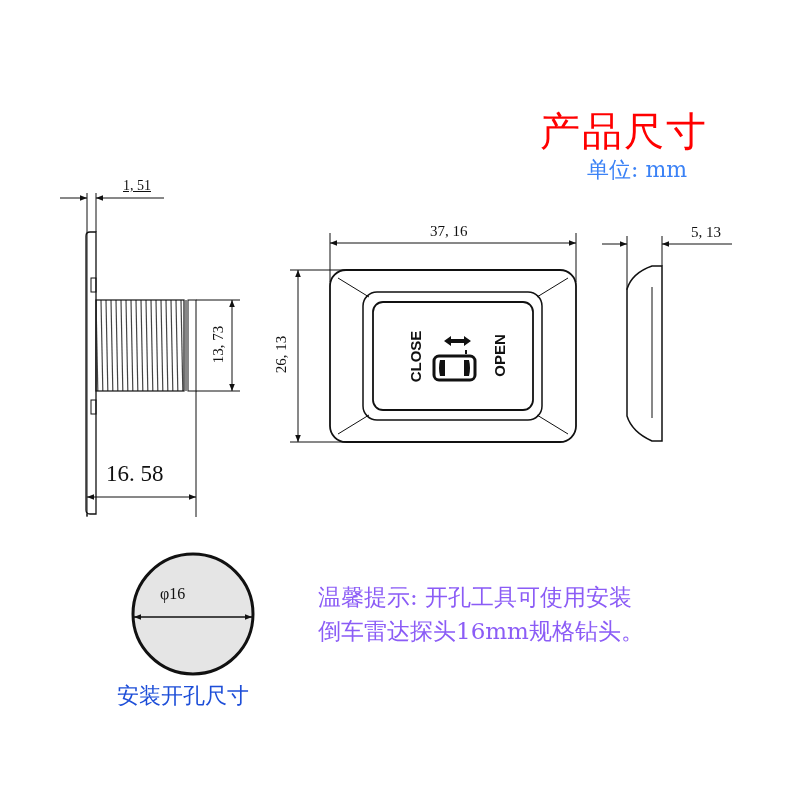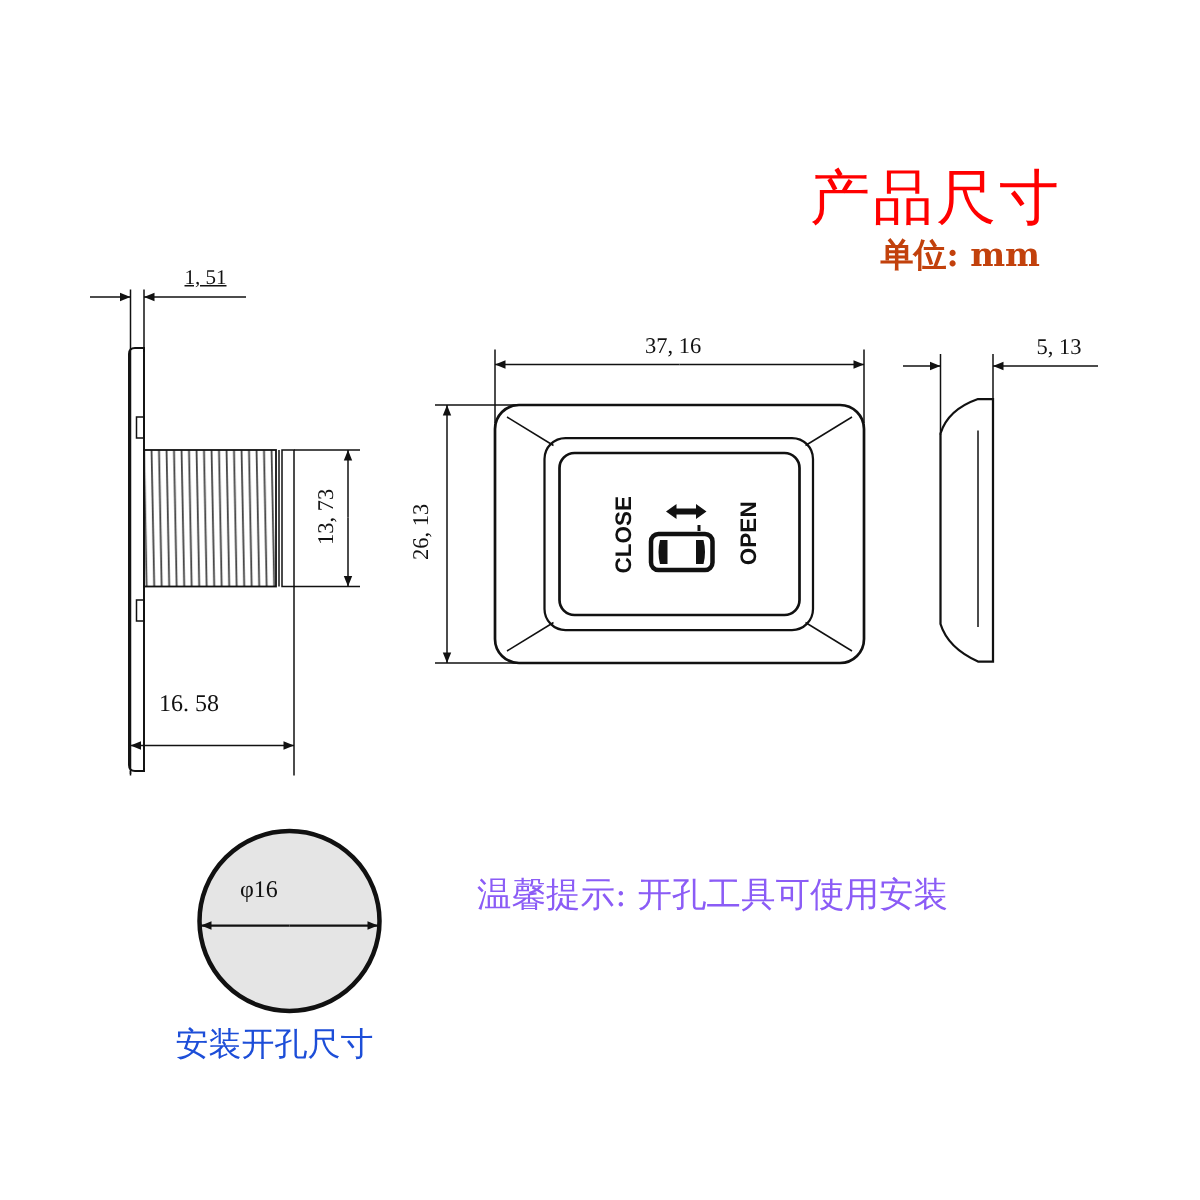--- a/index.html
+++ b/index.html
@@ -1,20 +1,20 @@
 <!DOCTYPE html>
 <html><head>
   <meta charset="utf-8">
   <style>
     html, body { margin: 0; padding: 0; background: #ffffff; }
     body { width: 800px; height: 800px; position: relative; overflow: hidden;
            font-family: "DejaVu Serif", "Liberation Serif", serif; }
     .abs { position: absolute; white-space: nowrap; }
     .title { left: 540px; top: 88px; font-size: 40px; color: #ff0000; letter-spacing: 2px; margin-top: 16px; }
-    .unit { left: 587px; top: 155px; font-size: 22px; color: #c2410c; font-weight: bold; }
+    .unit { left: 587px; top: 155px; font-size: 22px; color: #3b82f6; }
     .dim { font-family: "Liberation Serif", "DejaVu Serif", serif; color: #111; }
     .note { left: 318px; top: 580px; font-size: 23px; line-height: 34px; color: #8b5cf6; }
     .hole-caption { left: 117px; top: 681px; font-size: 22px; color: #1d4ed8; }
     svg { position: absolute; left: 0; top: 0; }
   </style>
 </head>
 <body>
 
 <div class="abs title">产品尺寸</div>
 <div class="abs unit">单位: mm</div>
@@ -97,28 +97,29 @@
 
   <g>
     <circle cx="193" cy="614" r="60" fill="#e5e5e5" stroke="#111" stroke-width="3"></circle>
     <line x1="193" y1="617" x2="134" y2="617" stroke="#111" stroke-width="1.5" marker-end="url(#arr)"></line>
     <line x1="193" y1="617" x2="252" y2="617" stroke="#111" stroke-width="1.5" marker-end="url(#arr)"></line>
   </g>
 </svg>
 
 <div class="abs dim" style="left:123px; top:178px; font-size:14px;text-decoration:underline;">1, 51</div>
 <div class="abs dim" style="left:200px; top:336px; font-size:15px; transform:rotate(-90deg); transform-origin:center;">13, 73</div>
-<div class="abs dim" style="left:106px; top:461px; font-size:16px;">16. 58</div>
+<div class="abs dim" style="left:106px; top:461px; font-size:23px;">16. 58</div>
 
 <div class="abs dim" style="left:430px; top:223px; font-size:15px;">37, 16</div>
 <div class="abs dim" style="left:263px; top:346px; font-size:15px; transform:rotate(-90deg); transform-origin:center;">26, 13</div>
 
 <div class="abs dim" style="left:691px; top:224px; font-size:15px;">5, 13</div>
 
 <div class="abs" style="left:390px; top:348px; font-family:'Liberation Sans','DejaVu Sans',sans-serif; font-weight:bold; font-size:15px; color:#111; transform:rotate(-90deg); transform-origin:center;">CLOSE</div>
 <div class="abs" style="left:478px; top:347px; font-family:'Liberation Sans','DejaVu Sans',sans-serif; font-weight:bold; font-size:15px; color:#111; transform:rotate(-90deg); transform-origin:center;">OPEN</div>
 
 <div class="abs dim" style="left:160px; top:585px; font-size:16px;">φ16</div>
 <div class="abs hole-caption">安装开孔尺寸</div>
 
 <div class="abs note">
   <div>温馨提示: 开孔工具可使用安装</div>
+  <div>倒车雷达探头16mm规格钻头。</div>
 </div>
 
 </body></html>

